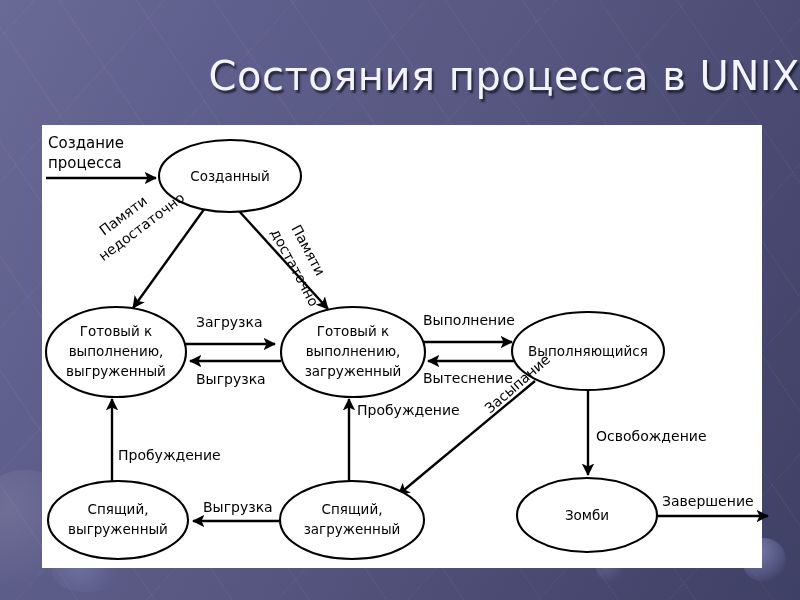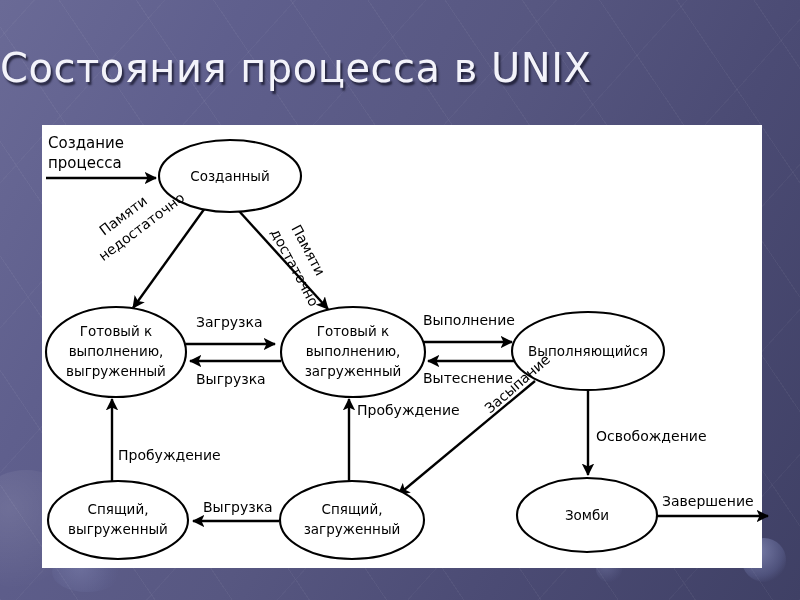--- a/index.html
+++ b/index.html
@@ -35,22 +35,22 @@
   }
   .bubble {
     position: absolute;
     border-radius: 50%;
     pointer-events: none;
   }
   #title {
     position: absolute;
     left: 0;
     right: 0;
-    top: 44px;
-    text-align: left;
+    top: 52px;
+    text-align: right;
     font-size: 40px;
     line-height: 48px;
     color: #f3f3fa;
     letter-spacing: 0.5px;
     text-shadow: 2px 3px 2px rgba(20,20,40,0.75);
     white-space: nowrap;
   }
   #panel {
     position: absolute;
     left: 42px;

